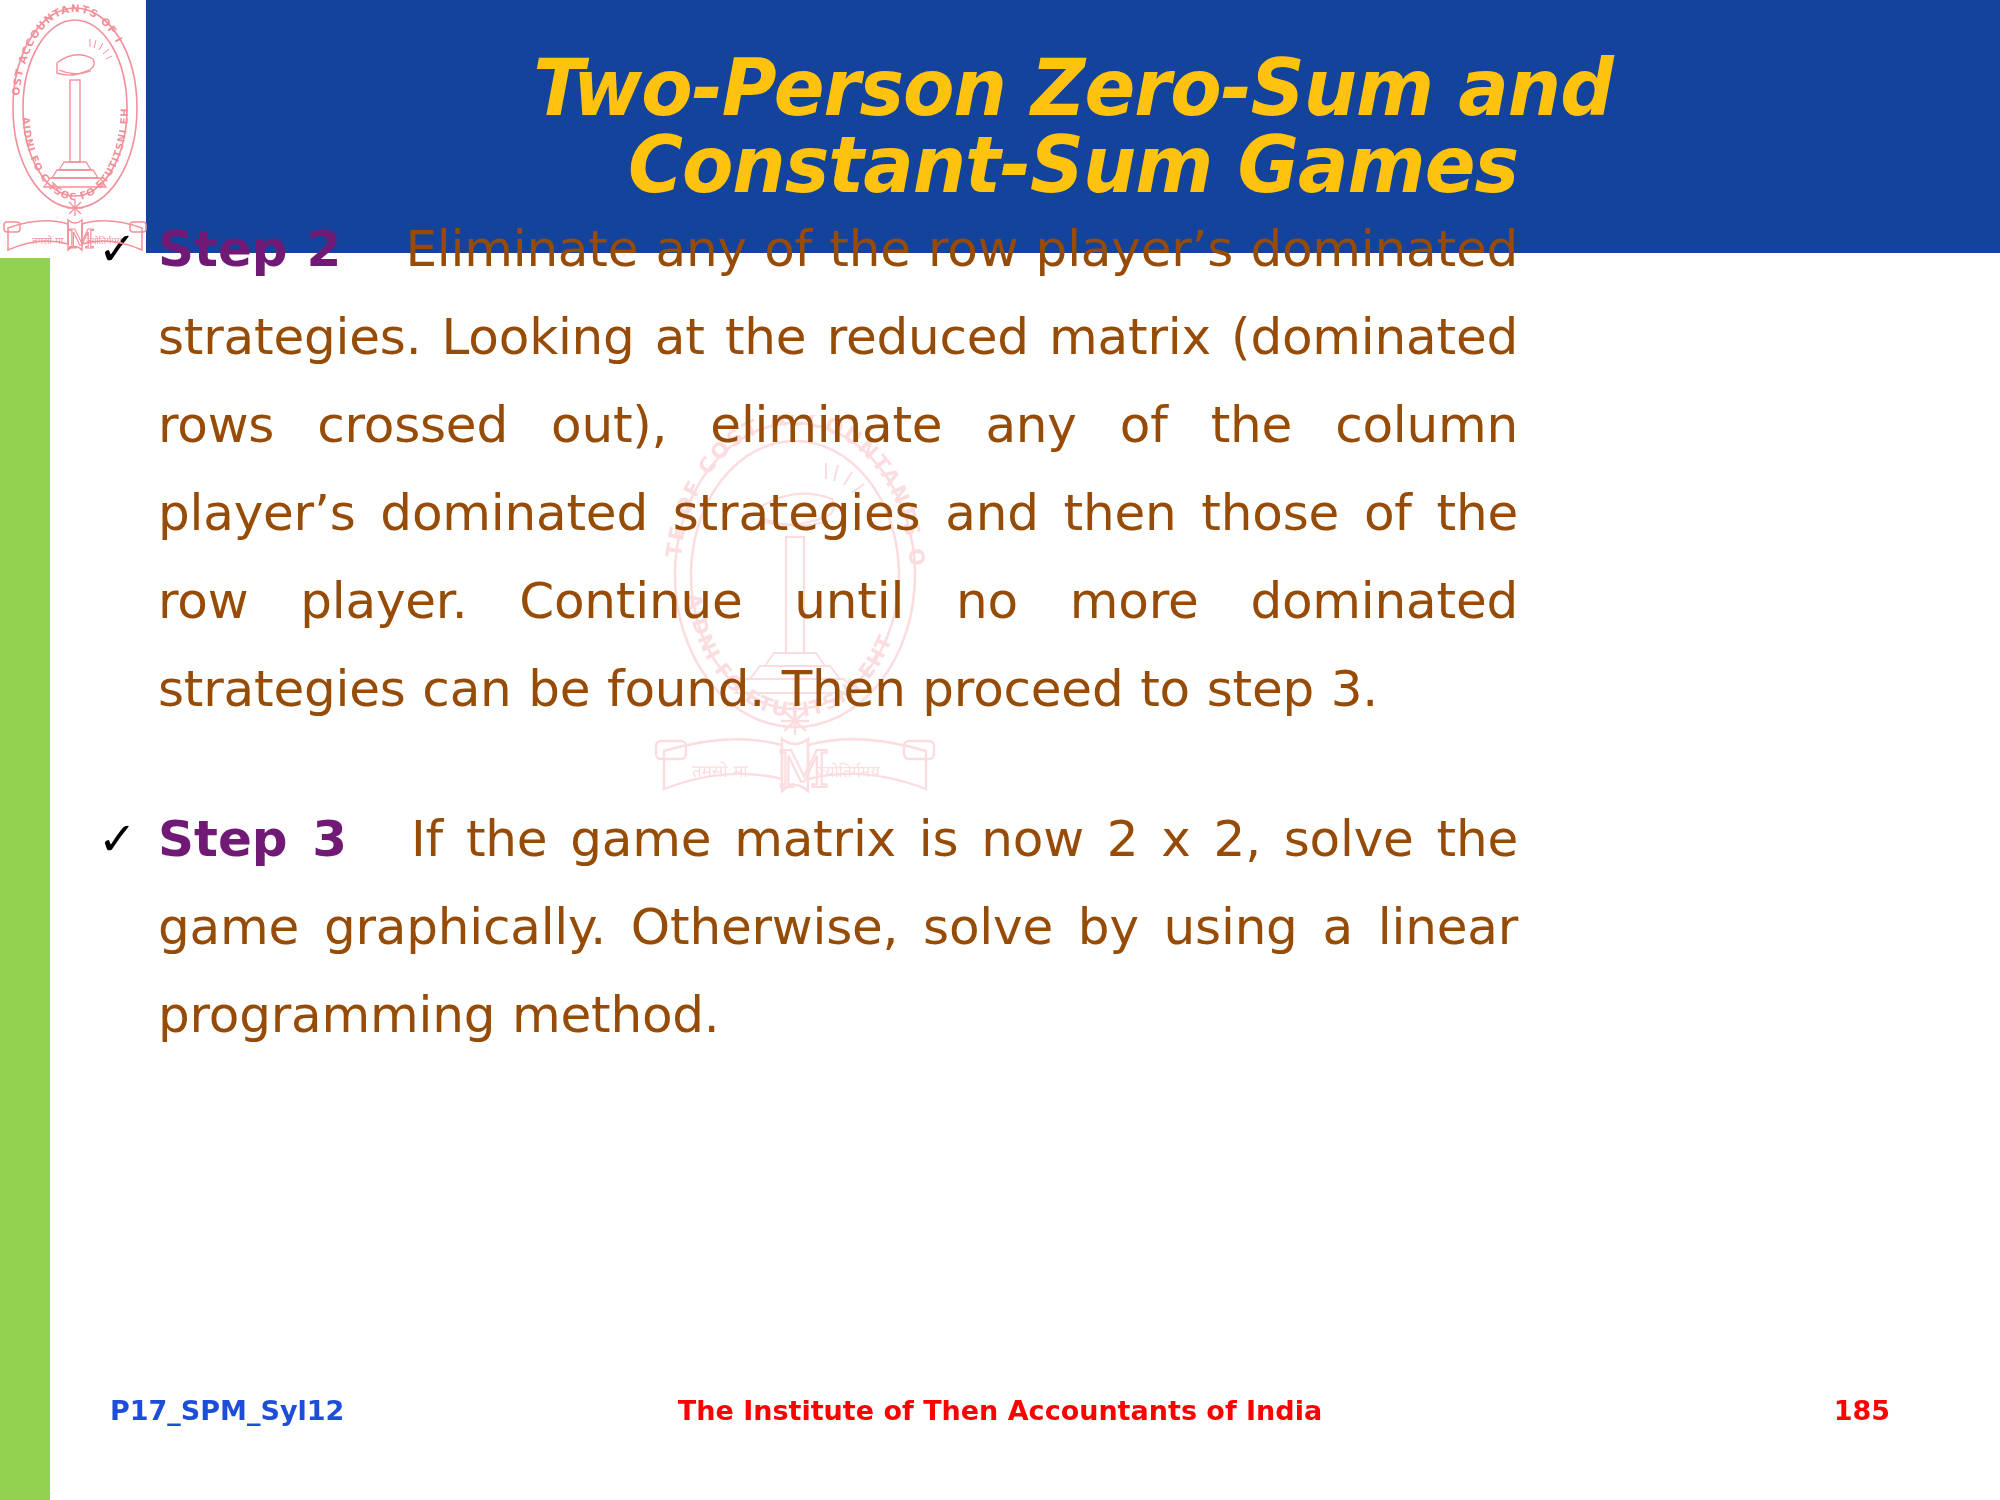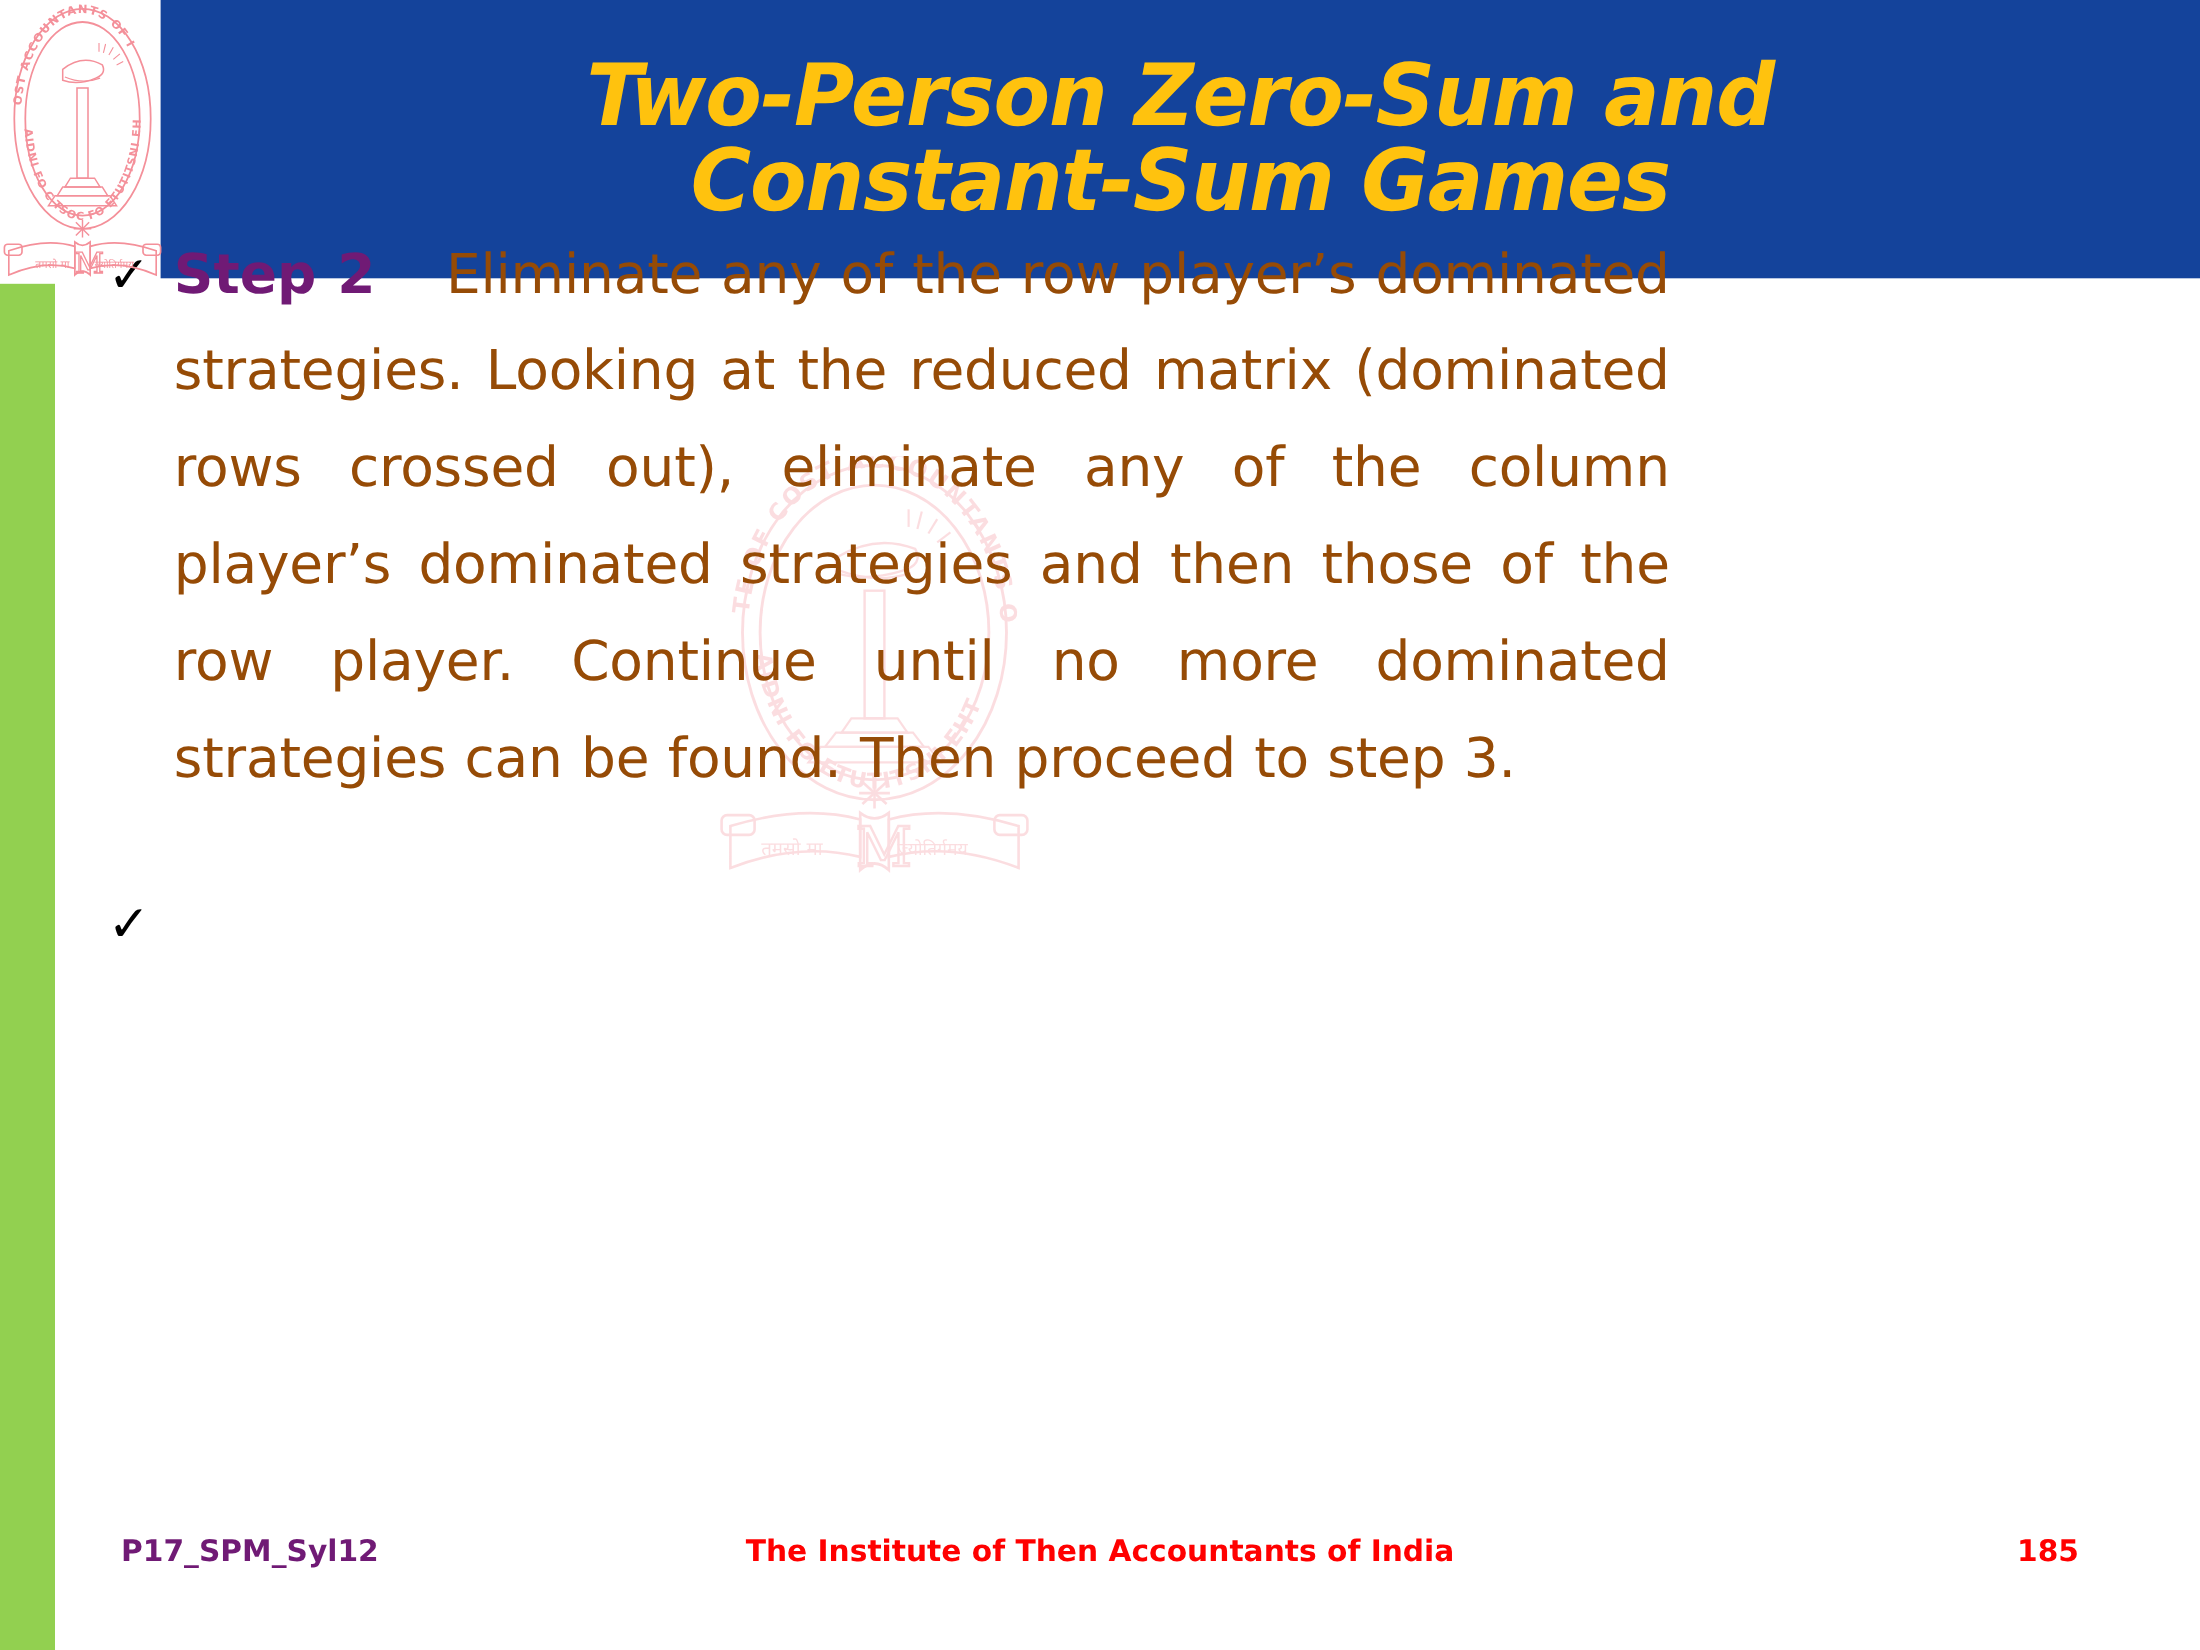--- a/index.html
+++ b/index.html
@@ -142,21 +142,21 @@
     left: 0;
     top: 1395px;
     width: 2000px;
     height: 60px;
     z-index: 4;
   }
   .footer-left {
     position: absolute;
     left: 110px;
     top: 0px;
-    color: #701a75;
+    color: #1d4ed8;
     font-family: "DejaVu Sans", sans-serif;
     font-weight: bold;
     font-size: 27px;
     white-space: nowrap;
   }
   .footer-center {
     position: absolute;
     left: 0;
     top: 0px;
     width: 2000px;
@@ -297,20 +297,21 @@
 
   <div class="body">
 
     <div class="bullet-block first">
       <div class="check-mark">✓</div>
       <div class="para"><span class="step-label">Step 2</span><span class="gap"></span><span>Eliminate any of the row player’s dominated strategies. Looking at the reduced matrix (dominated rows crossed out), eliminate any of the column player’s dominated strategies and then those of the row player. Continue until no more dominated strategies can be found. Then proceed to step 3.</span></div>
     </div>
 
     <div class="bullet-block second">
       <div class="check-mark">✓</div>
+      <div class="para"><span class="step-label">Step 3</span><span class="gap"></span><span>If the game matrix is now 2 x 2, solve the game graphically. Otherwise, solve by using a linear programming method.</span></div>
     </div>
 
   </div>
 
   <div class="footer">
     <div class="footer-left">P17_SPM_Syl12</div>
     <div class="footer-center">The Institute of Then Accountants of India</div>
     <div class="footer-right">185</div>
   </div>
 

